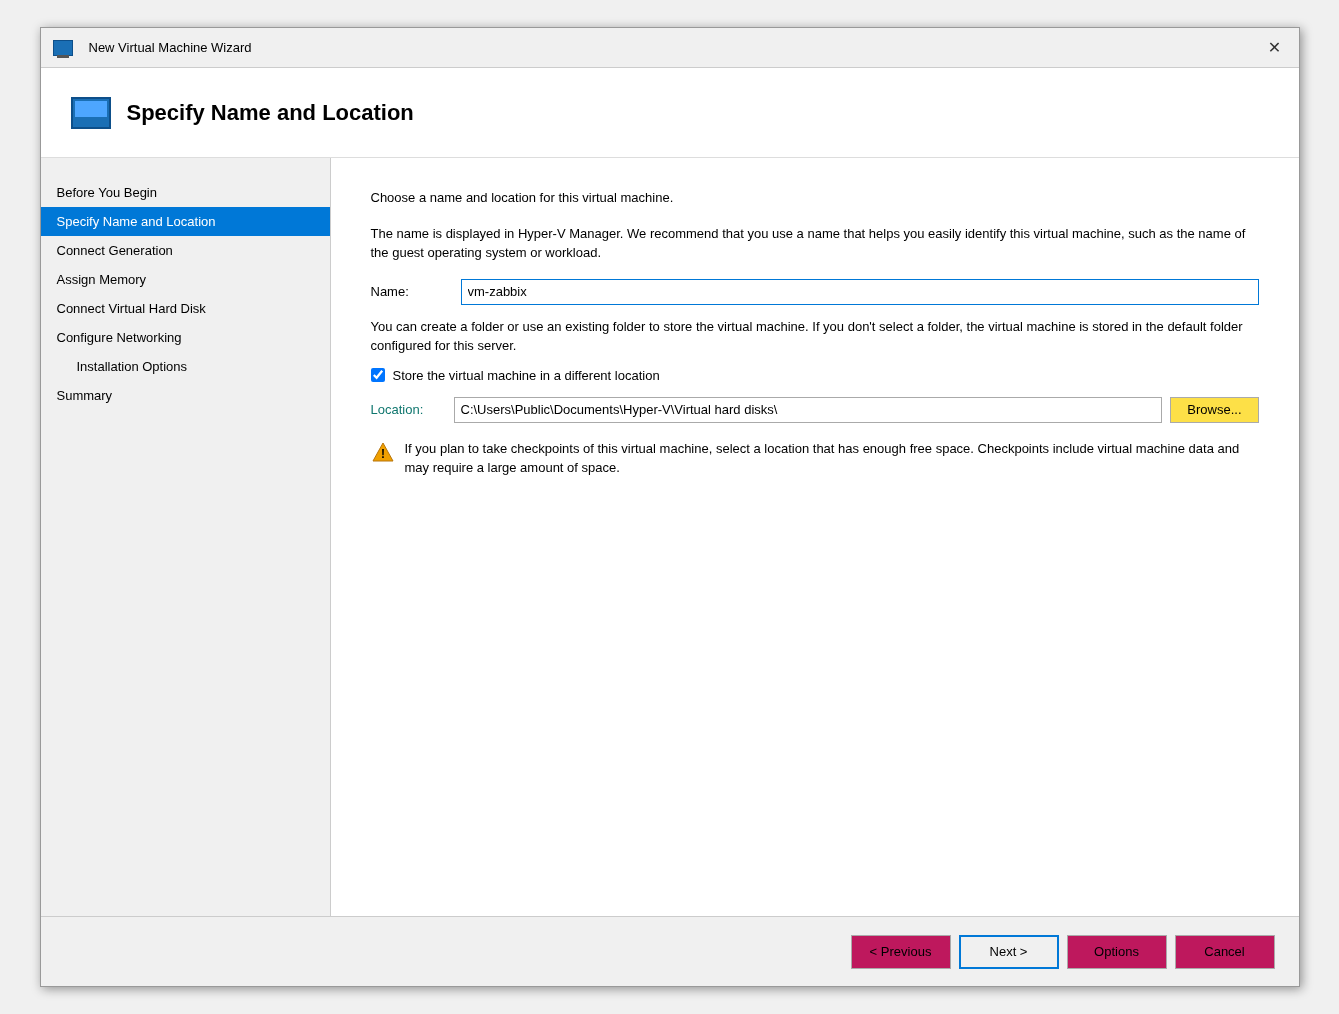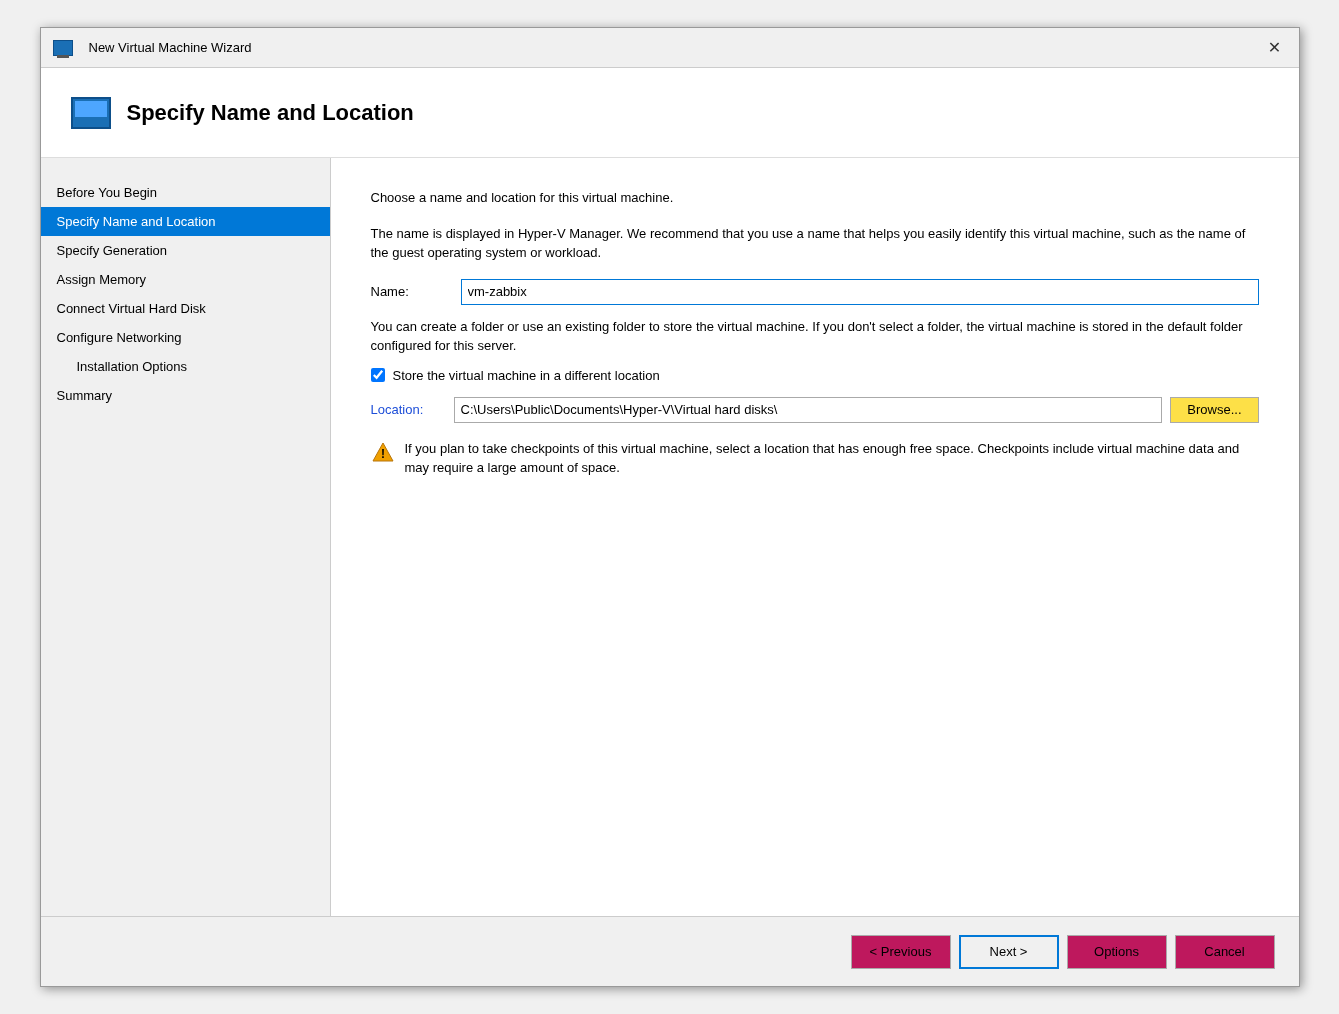--- a/index.html
+++ b/index.html
@@ -208,21 +208,21 @@
     .location-row {
       display: flex;
       align-items: center;
       gap: 8px;
       margin-bottom: 16px;
     }
 
     .location-label {
       width: 75px;
       font-size: 13px;
-      color: #1d4ed8;
+      color: #0f766e;
       flex-shrink: 0;
     }
 
     .location-input {
       flex: 1;
       height: 26px;
       border: 1px solid #aaa;
       padding: 2px 6px;
       font-size: 13px;
       font-family: inherit;
@@ -303,21 +303,21 @@
     <div class="header-icon"></div>
     <h1 class="header-title">Specify Name and Location</h1>
   </div>
 
   <div class="content-area">
 
     <div class="sidebar">
 
     <div class="sidebar-item">Before You Begin</div>
         <div class="sidebar-item active">Specify Name and Location</div>
-        <div class="sidebar-item">Specify Generation</div>
+        <div class="sidebar-item">Connect Generation</div>
         <div class="sidebar-item">Assign Memory</div>
         <div class="sidebar-item">Connect Virtual Hard Disk</div>
         <div class="sidebar-item">Configure Networking</div>
         <div class="sidebar-item indented">Installation Options</div>
         <div class="sidebar-item">Summary</div>
       </div>
 
     <div class="main-content">
       <p class="desc-text">Choose a name and location for this virtual machine.</p>
       <p class="desc-text">The name is displayed in Hyper-V Manager. We recommend that you use a name that helps you easily identify this virtual machine, such as the name of the guest operating system or workload.</p>

